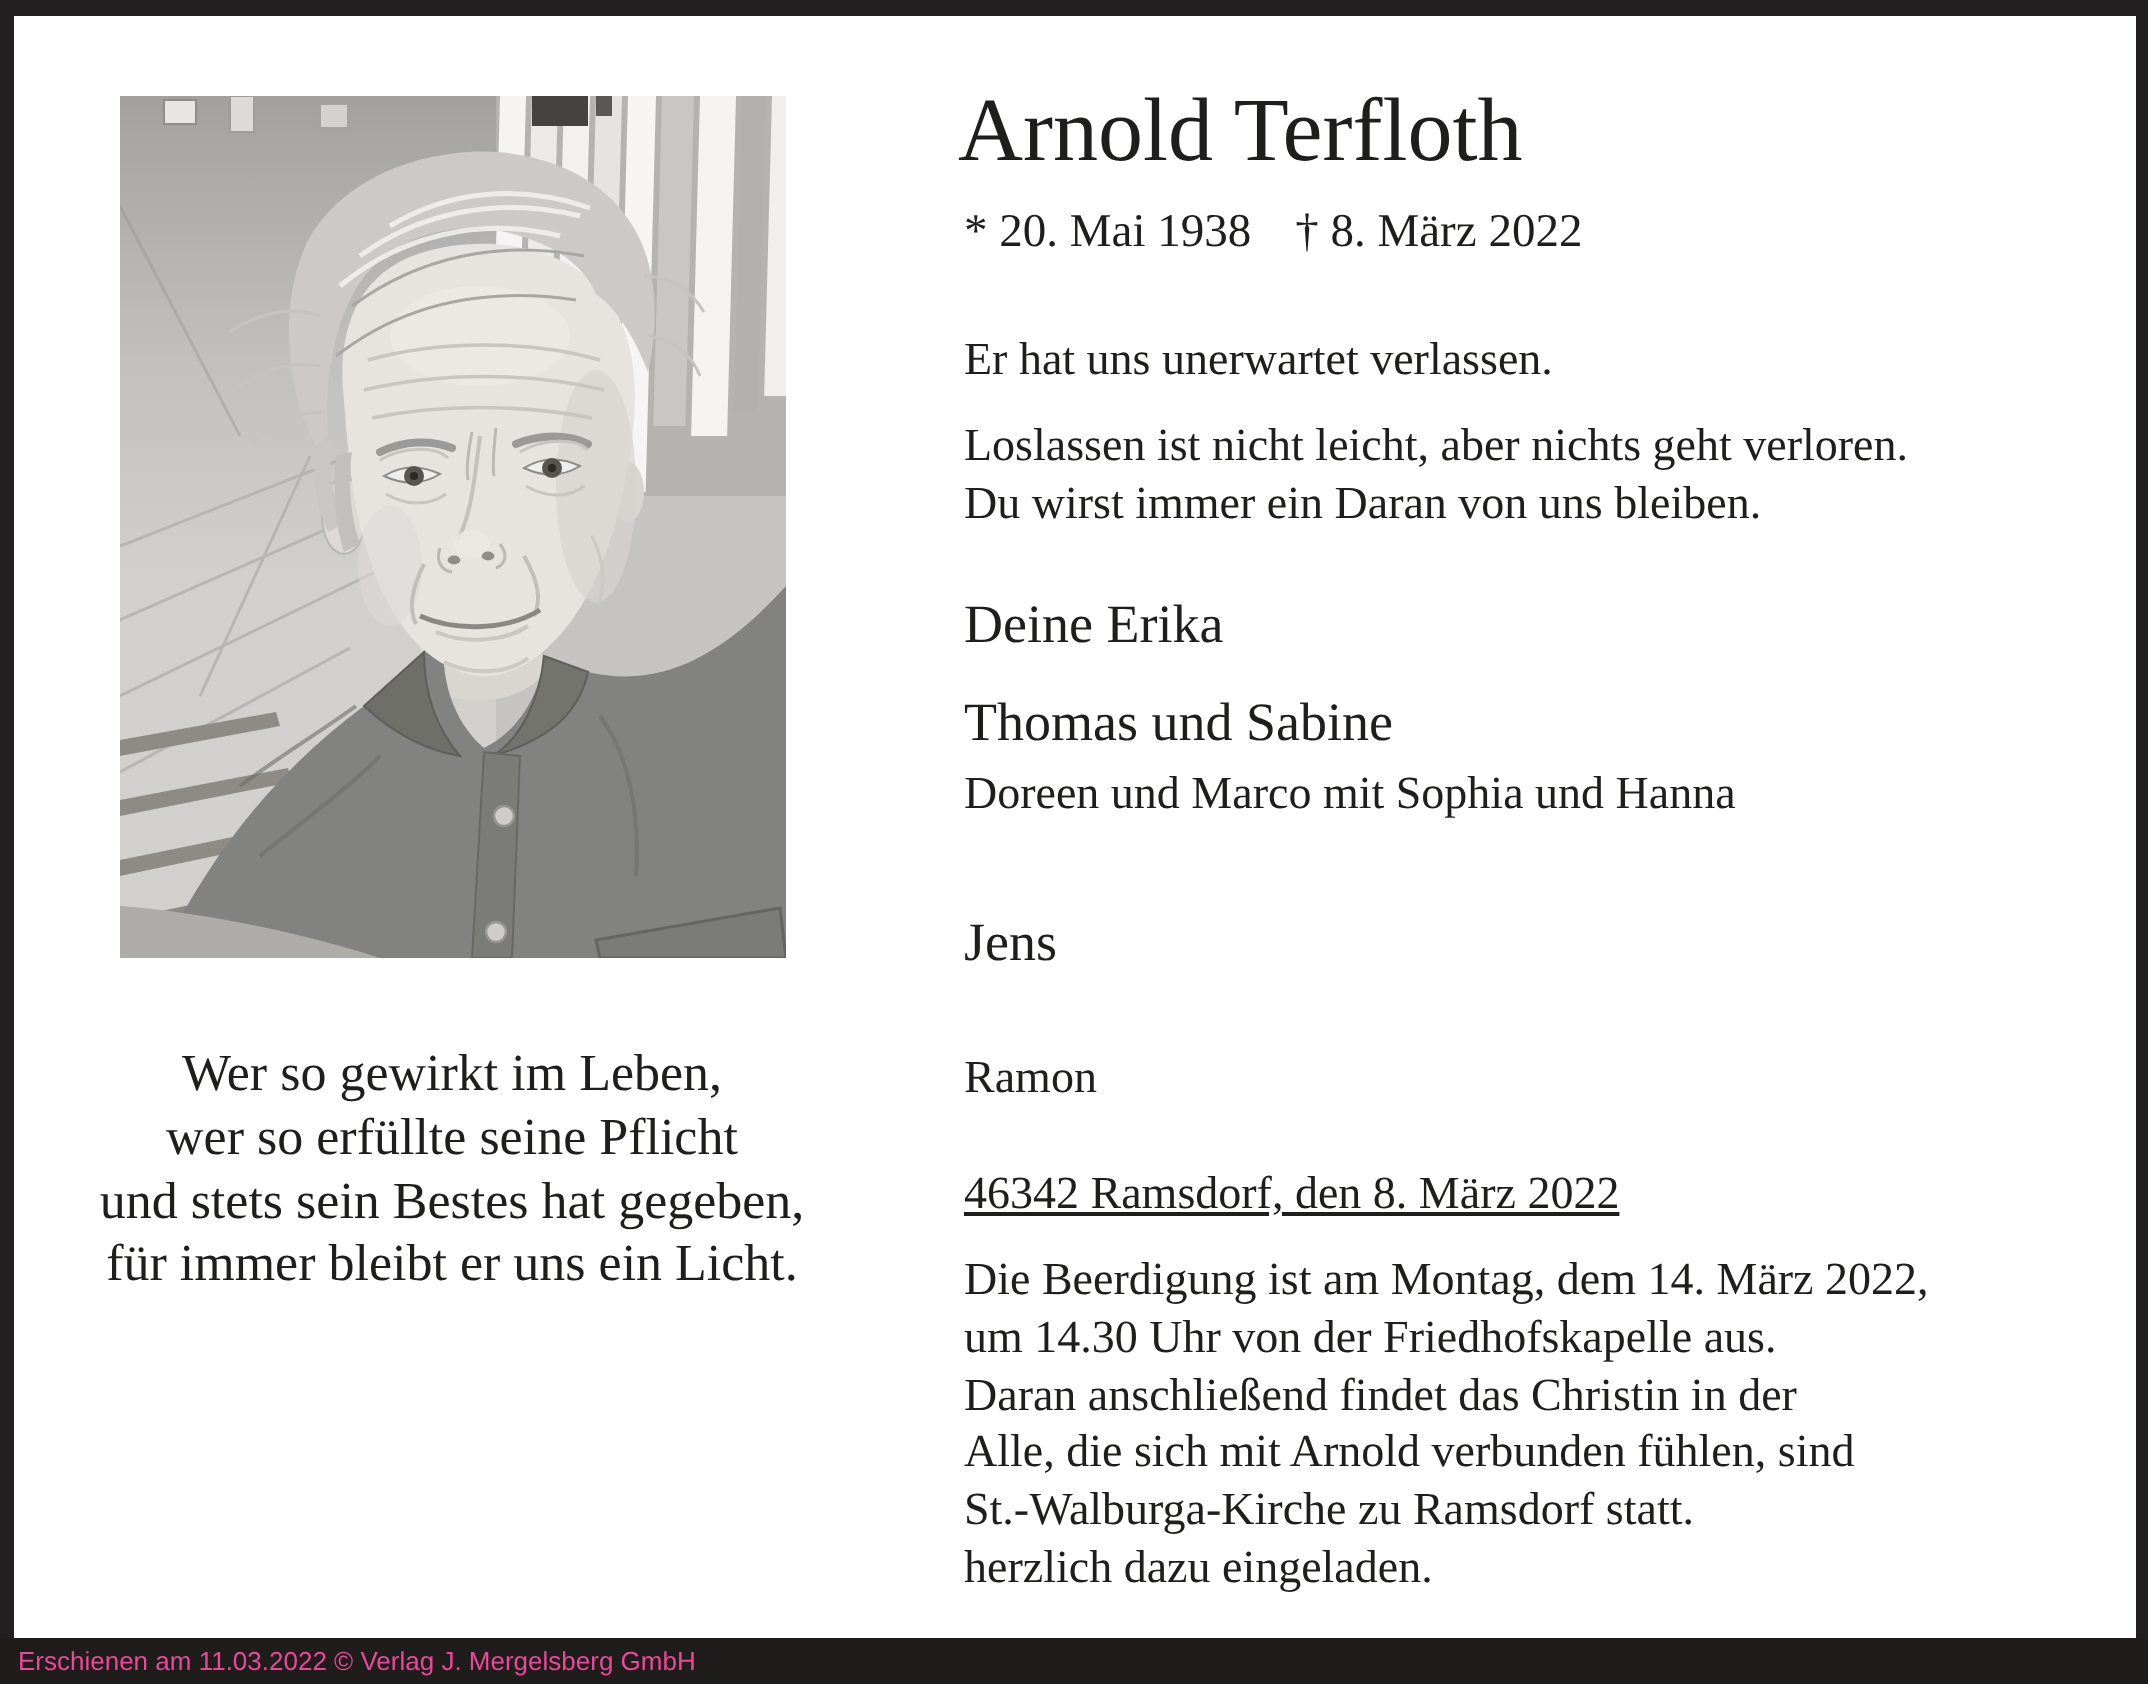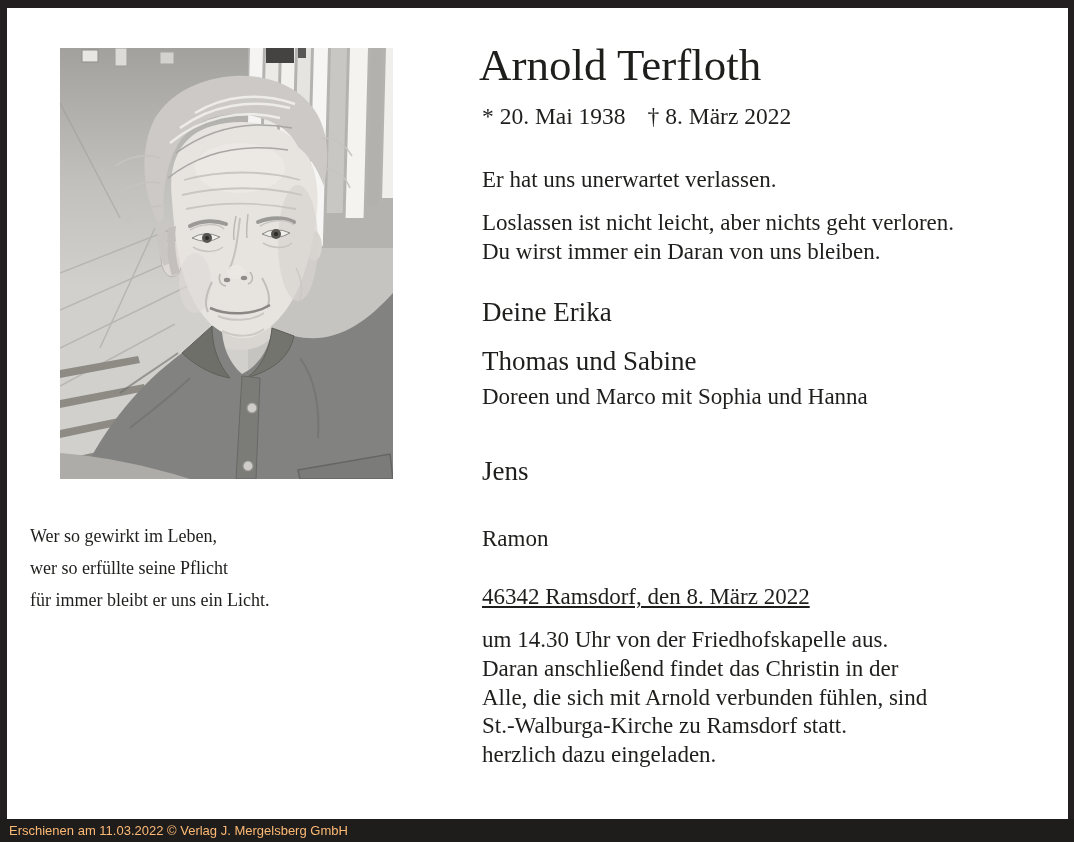--- a/index.html
+++ b/index.html
@@ -7,28 +7,28 @@
     position:relative; width:1074px; height:842px;
     background:#ffffff; overflow:hidden;
     font-family:"Liberation Serif","DejaVu Serif",serif;
     color:#1e1e1c;
   }
   .frame-top   { position:absolute; top:0; left:0; right:0; height:8px; background:#231f20; }
   .frame-left  { position:absolute; top:0; left:0; bottom:0; width:7px;  background:#231f20; }
   .frame-right { position:absolute; top:0; right:0; bottom:0; width:6px; background:#231f20; }
   .footer-bar  {
     position:absolute; left:0; right:0; bottom:0; height:23px;
-    background:#1f1c1c; color:#fdba74;
+    background:#1f1c1c; color:#ec4899;
     font-family:"Liberation Sans","DejaVu Sans",sans-serif;
     font-size:13px; line-height:23px; padding-left:9px; box-sizing:border-box;
   }
   .photo { position:absolute; left:60px; top:48px; width:333px; height:431px; overflow:hidden; }
   .poem  {
     position:absolute; left:30px; top:521px; width:392px;
-    font-size:18px; line-height:31.8px; white-space:nowrap;
+    text-align:center; font-size:26px; line-height:31.8px; white-space:nowrap;
   }
   .abs { position:absolute; white-space:nowrap; }
   .title      { left:479px; top:42px;  font-size:45px; line-height:1.05; }
   .dates      { left:482px; top:103px; font-size:23.5px; }
   .dates .death { margin-left:22px; }
   .intro      { left:482px; top:167px; font-size:23px;text-align:right; }
   .motto      { left:482px; top:208px; font-size:23px; line-height:29px; }
   .lead       { font-size:27px; }
   .member     { font-size:23px; }
   .m-erika    { left:482px; top:297px; }
@@ -203,20 +203,21 @@
           <path d="M262 90 C276 90 286 98 292 108"></path>
           <path d="M264 120 C278 122 286 130 290 140"></path>
         </g>
       </g>
     </svg>
   </div>
 
   <div class="poem">
     <div>Wer so gewirkt im Leben,</div>
     <div>wer so erfüllte seine Pflicht</div>
+    <div>und stets sein Bestes hat gegeben,</div>
     <div>für immer bleibt er uns ein Licht.</div>
   </div>
 
   <div class="abs title">Arnold Terfloth</div>
 
   <div class="abs dates">
     <span class="birth">* 20. Mai 1938</span><span class="death">† 8. März 2022</span>
   </div>
 
   <div class="abs intro">Er hat uns unerwartet verlassen.</div>
@@ -230,20 +231,21 @@
 
   <div class="abs lead m-thomas">Thomas und Sabine</div>
   <div class="abs member m-doreen">Doreen und Marco mit Sophia und Hanna</div>
 
   <div class="abs lead m-doris">Jens</div>
   <div class="abs member m-ramon">Ramon</div>
 
   <div class="abs place-date">46342 Ramsdorf, den 8. März 2022</div>
 
   <div class="abs funeral">
+    <div>Die Beerdigung ist am Montag, dem 14. März 2022,</div>
     <div>um 14.30 Uhr von der Friedhofskapelle aus.</div>
     <div>Daran anschließend findet das Christin in der</div>
     <div>Alle, die sich mit Arnold verbunden fühlen, sind</div>
     <div>St.-Walburga-Kirche zu Ramsdorf statt.</div>
     <div>herzlich dazu eingeladen.</div>
   </div>
 
   <div class="footer-bar">
     <span>Erschienen am 11.03.2022 © Verlag J. Mergelsberg GmbH</span>
   </div>

